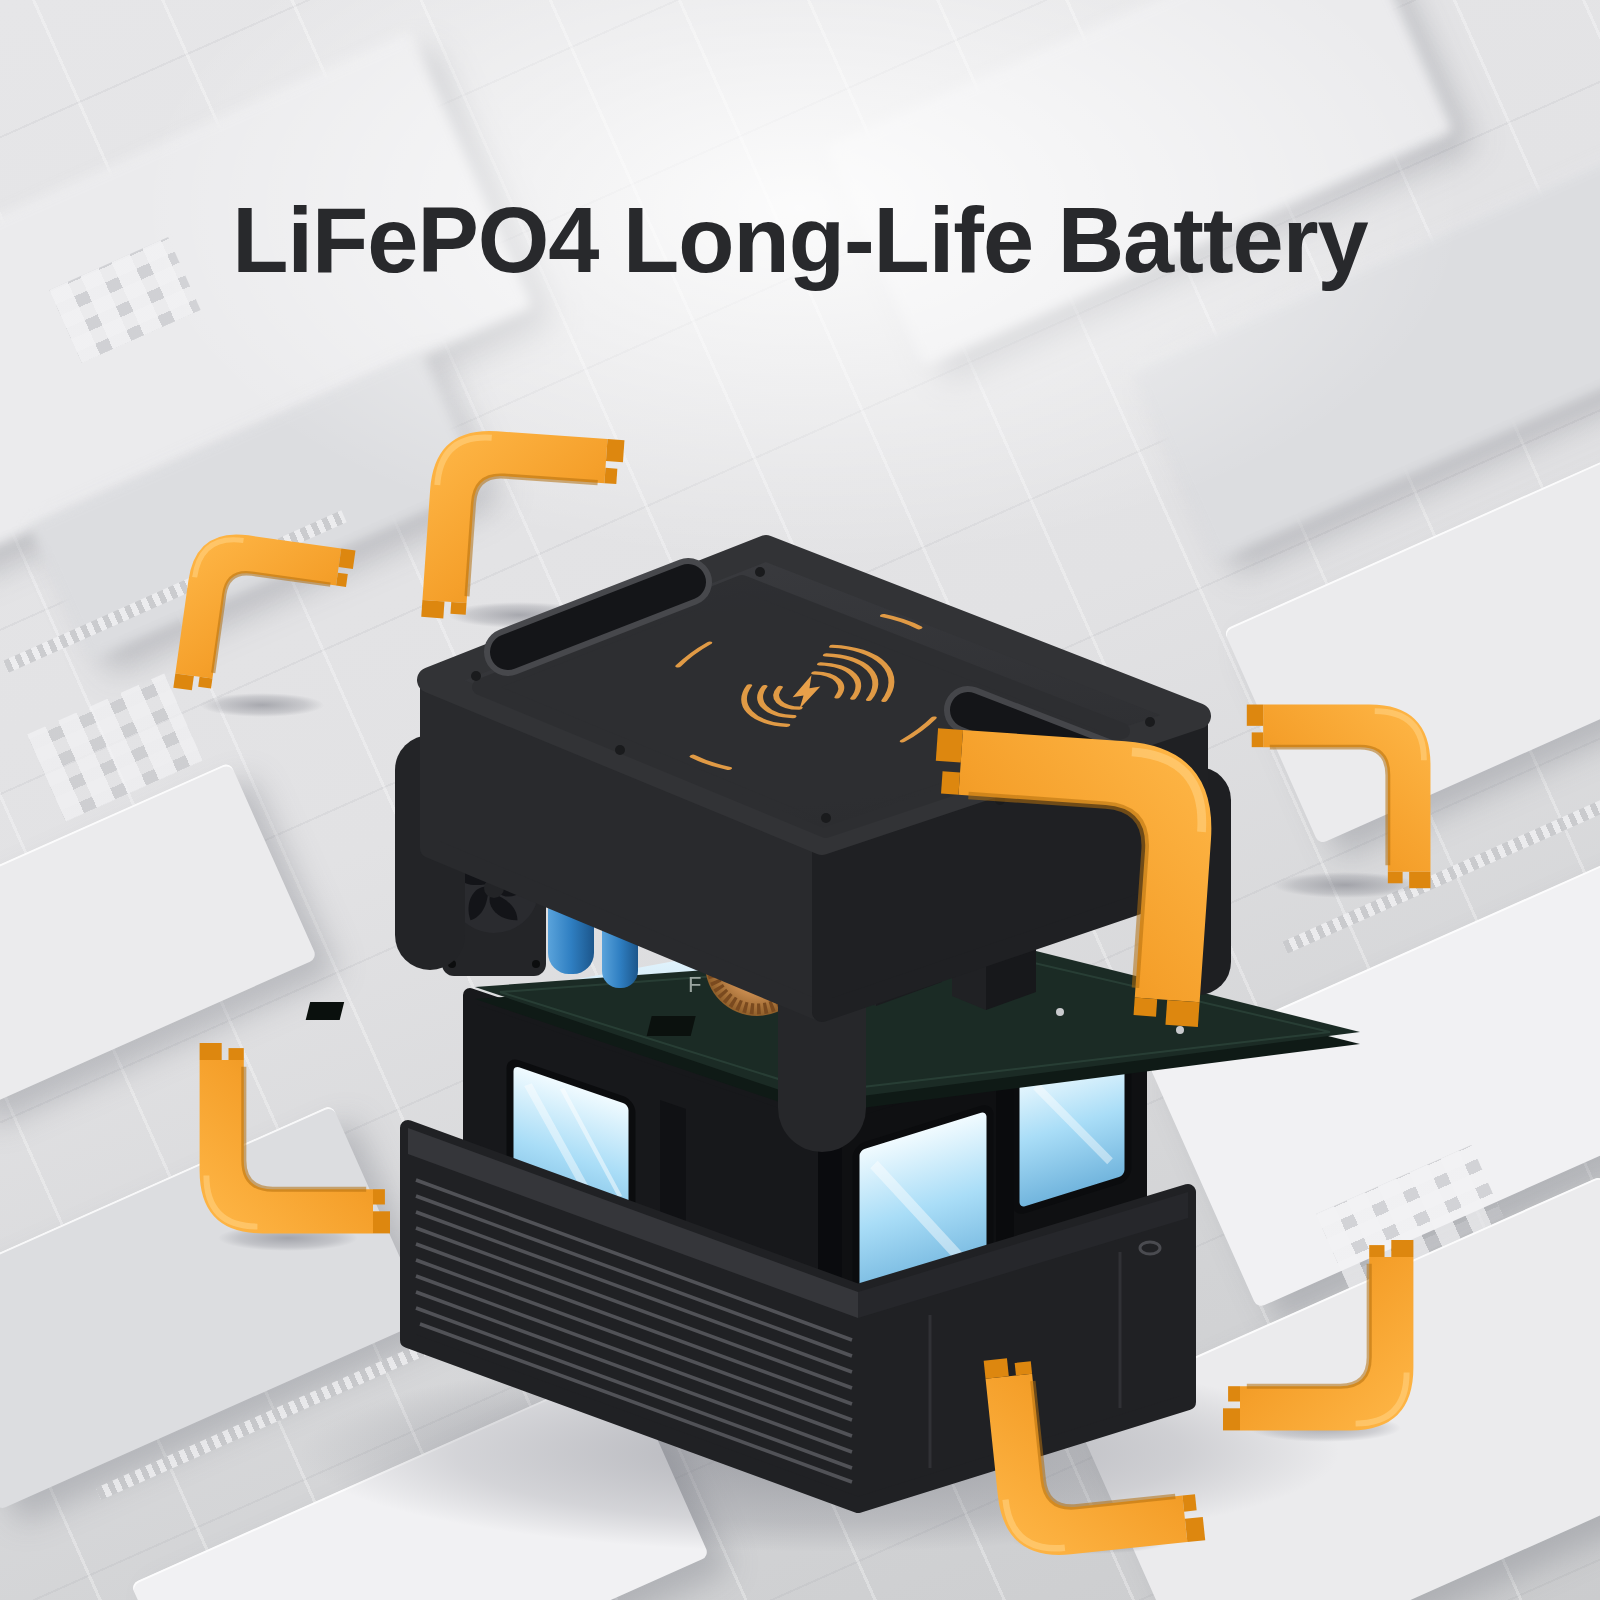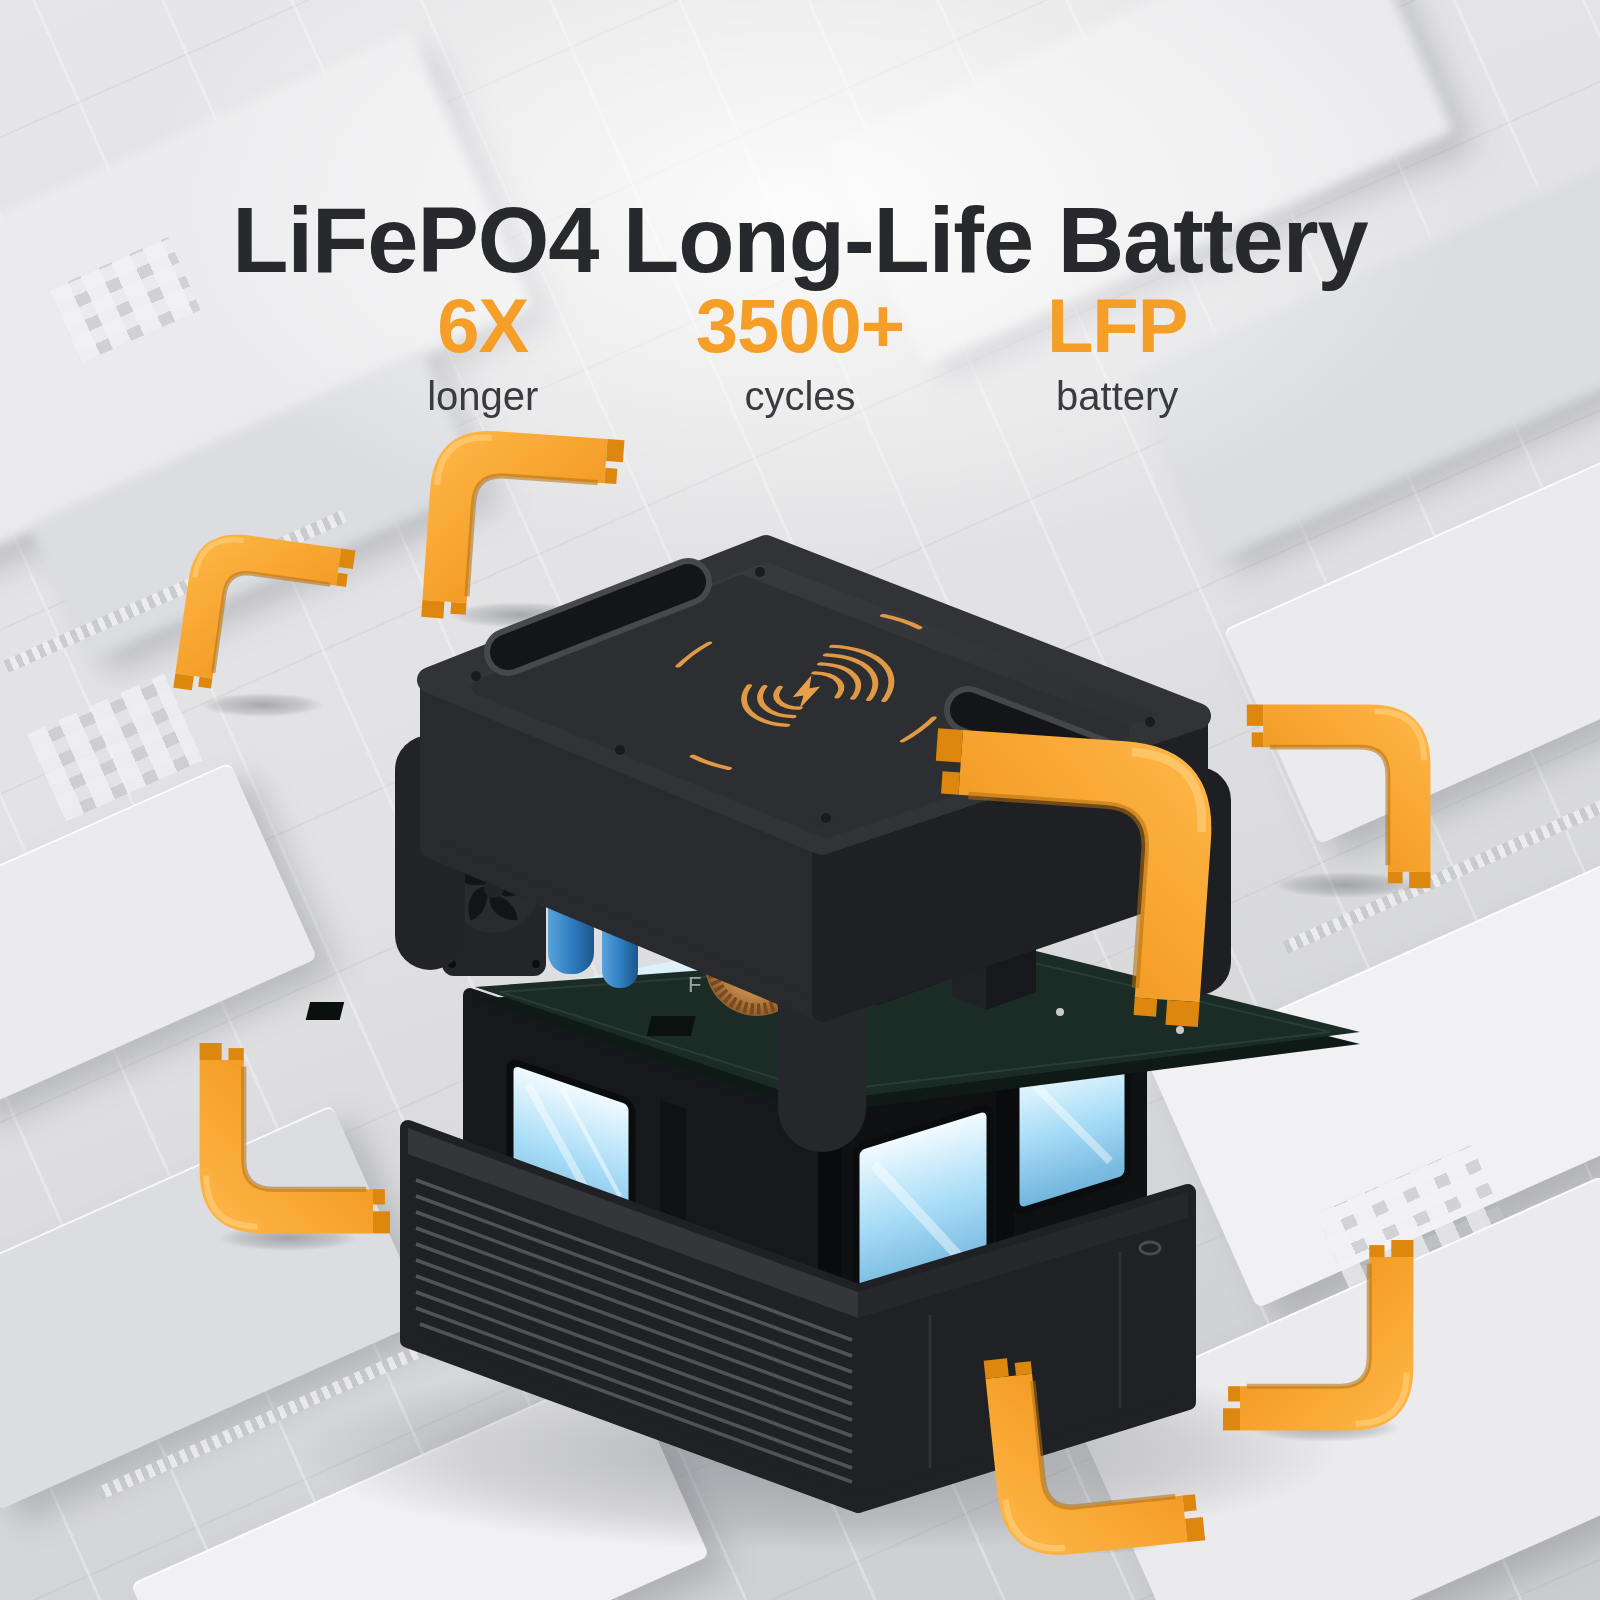--- a/index.html
+++ b/index.html
@@ -300,28 +300,14 @@
       <use href="#elbow" transform="translate(1378,757) scale(-0.82,0.82)"></use>
       <use href="#elbow" transform="translate(1132,822) scale(-1.25,1.25) rotate(-4)"></use>
       <use href="#elbow" transform="translate(254,1179) scale(0.85,-0.85)"></use>
       <use href="#elbow" transform="translate(1359,1376) scale(-0.85,-0.85)"></use>
       <use href="#elbow" transform="translate(1056,1498) scale(0.9,-0.9) rotate(6)"></use>
     </g>
   </svg>
 
   <h1 class="title">LiFePO4 Long-Life Battery</h1>
 
-  <div class="stats">
-    <div class="stat">
-      <div class="val">6X</div>
-      <div class="lab">longer</div>
-    </div>
-    <div class="stat">
-      <div class="val">3500+</div>
-      <div class="lab">cycles</div>
-    </div>
-    <div class="stat">
-      <div class="val">LFP</div>
-      <div class="lab">battery</div>
-    </div>
-  </div>
 
 </div>
 
 </body></html>

